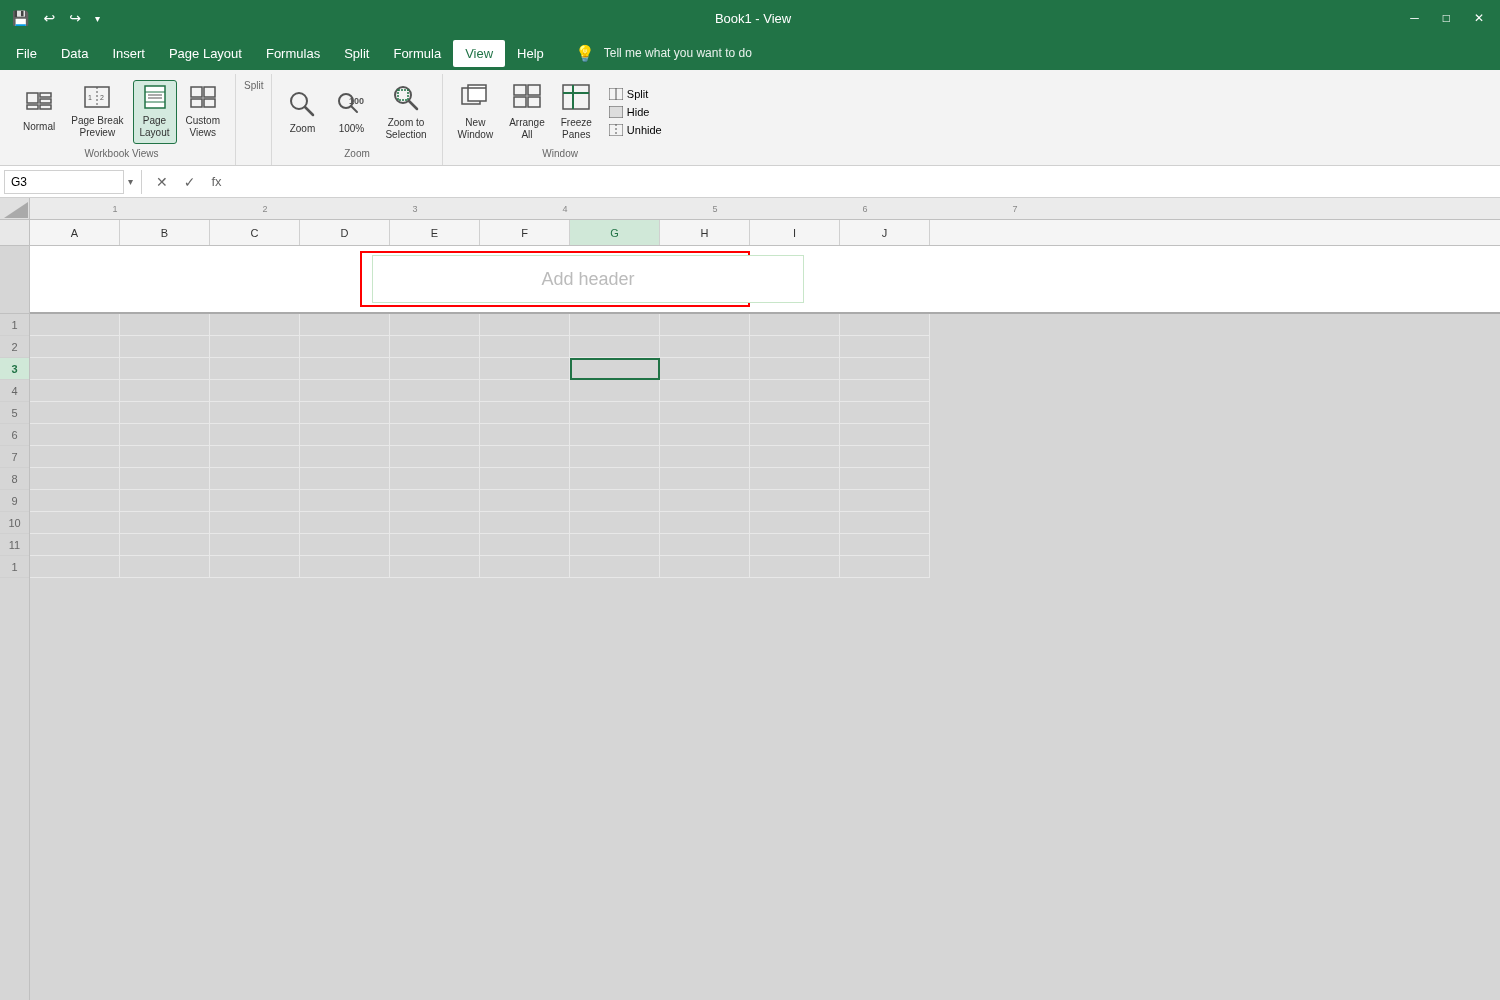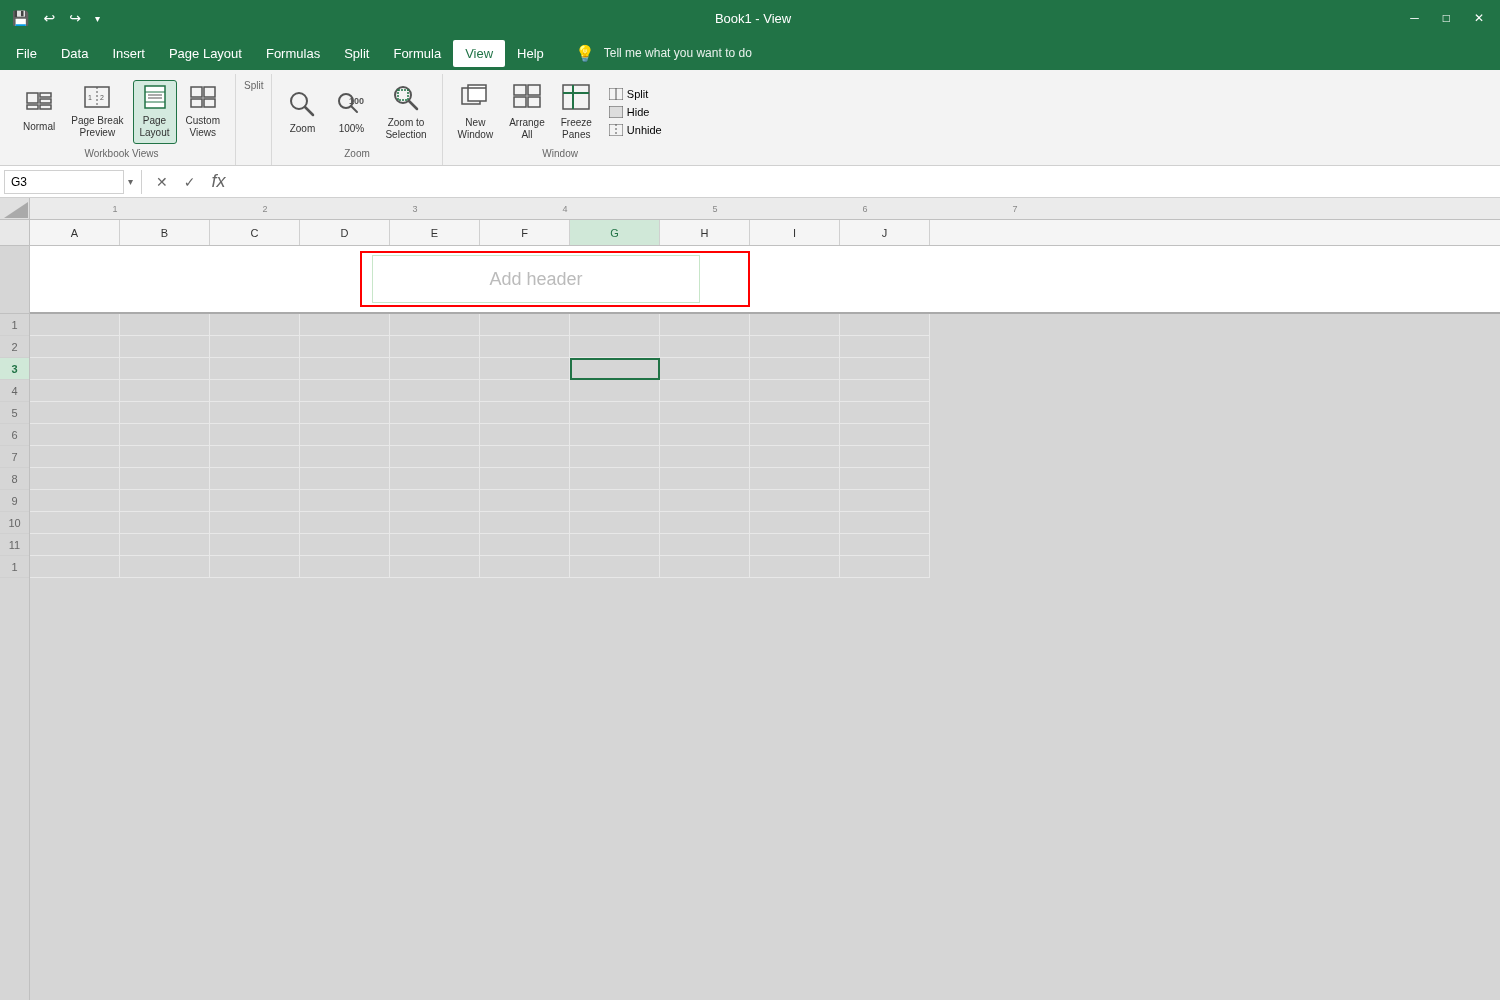--- a/index.html
+++ b/index.html
@@ -384,21 +384,21 @@
 
   </div>
 </div>
 
 <div id="formula-bar">
   <input type="text" id="name-box" value="G3" style="">
   <span style="cursor:pointer;font-size:10px;color:#666;">▾</span>
   <div class="formula-separator"></div>
   <span class="formula-icon-btn">✕</span>
   <span class="formula-icon-btn">✓</span>
-  <span class="formula-icon-btn" style="font-style:italic;font-size:18px;">fx</span>
+  <span class="formula-icon-btn" style="font-size:13px;">fx</span>
   <input type="text" id="formula-input" value="" style="">
 </div>
 
 <div id="main-area">
 
   <div style="display:flex;height:22px;background:#ebebeb;border-bottom:1px solid #c0c0c0;">
     <div style="width:30px;background:#e0e0e0;border-right:1px solid #c0c0c0;flex-shrink:0;">
       <svg width="30" height="22" viewBox="0 0 30 22">
         <polygon points="28,20 4,20 28,4" fill="#aaa"></polygon>
       </svg>
@@ -449,21 +449,21 @@
       <div style="height:22px;display:flex;align-items:center;justify-content:center;font-size:11px;color:#666;border-bottom:1px solid #d0d0d0;">11</div>
       <div style="height:22px;display:flex;align-items:center;justify-content:center;font-size:11px;color:#666;border-bottom:1px solid #d0d0d0;">1</div>
     </div>
 
     <div style="flex:1;overflow:hidden;">
 
       <div style="height:68px;background:white;border-bottom:2px solid #aaa;position:relative;display:flex;align-items:center;">
 
         <div style="position:absolute;border:2px solid red;top:5px;left:330px;width:390px;height:56px;z-index:5;pointer-events:none;"></div>
 
-        <div style="position:absolute;left:342px;top:9px;width:328px;height:48px;background:white;border:1px solid #c8e6c9;display:flex;align-items:center;justify-content:center;z-index:6;">
+        <div style="position:absolute;left:342px;top:9px;width:432px;height:48px;background:white;border:1px solid #c8e6c9;display:flex;align-items:center;justify-content:center;z-index:6;">
           <span style="color:#bbb;font-size:18px;">Add header</span>
         </div>
 
         <div style="width:330px;height:100%;background:white;"></div>
 
         <div style="position:absolute;right:0;width:130px;height:100%;background:white;"></div>
       </div>
 
       <div>
 

